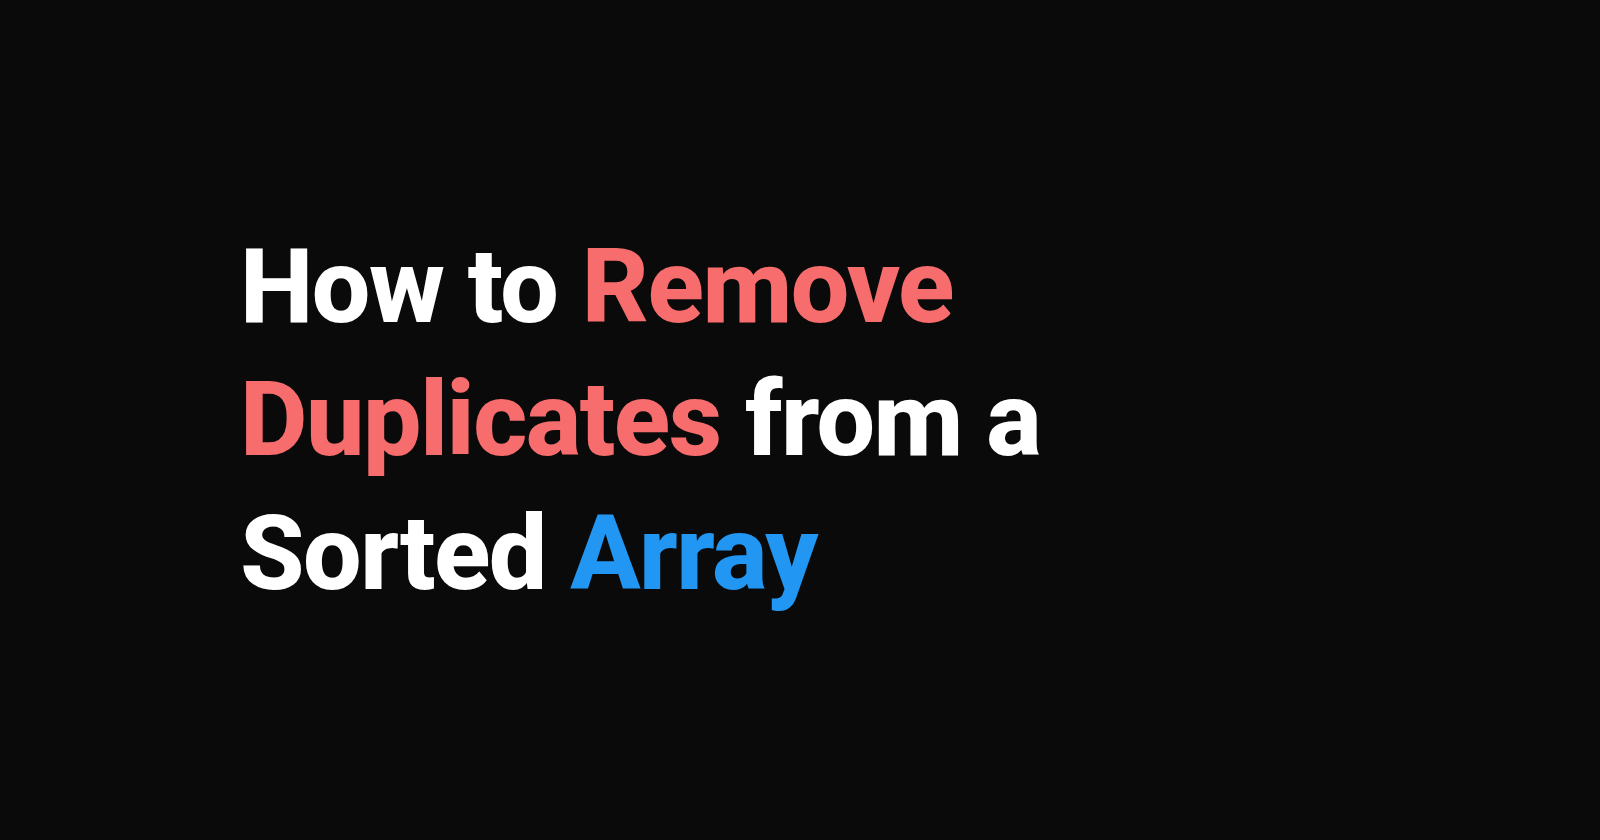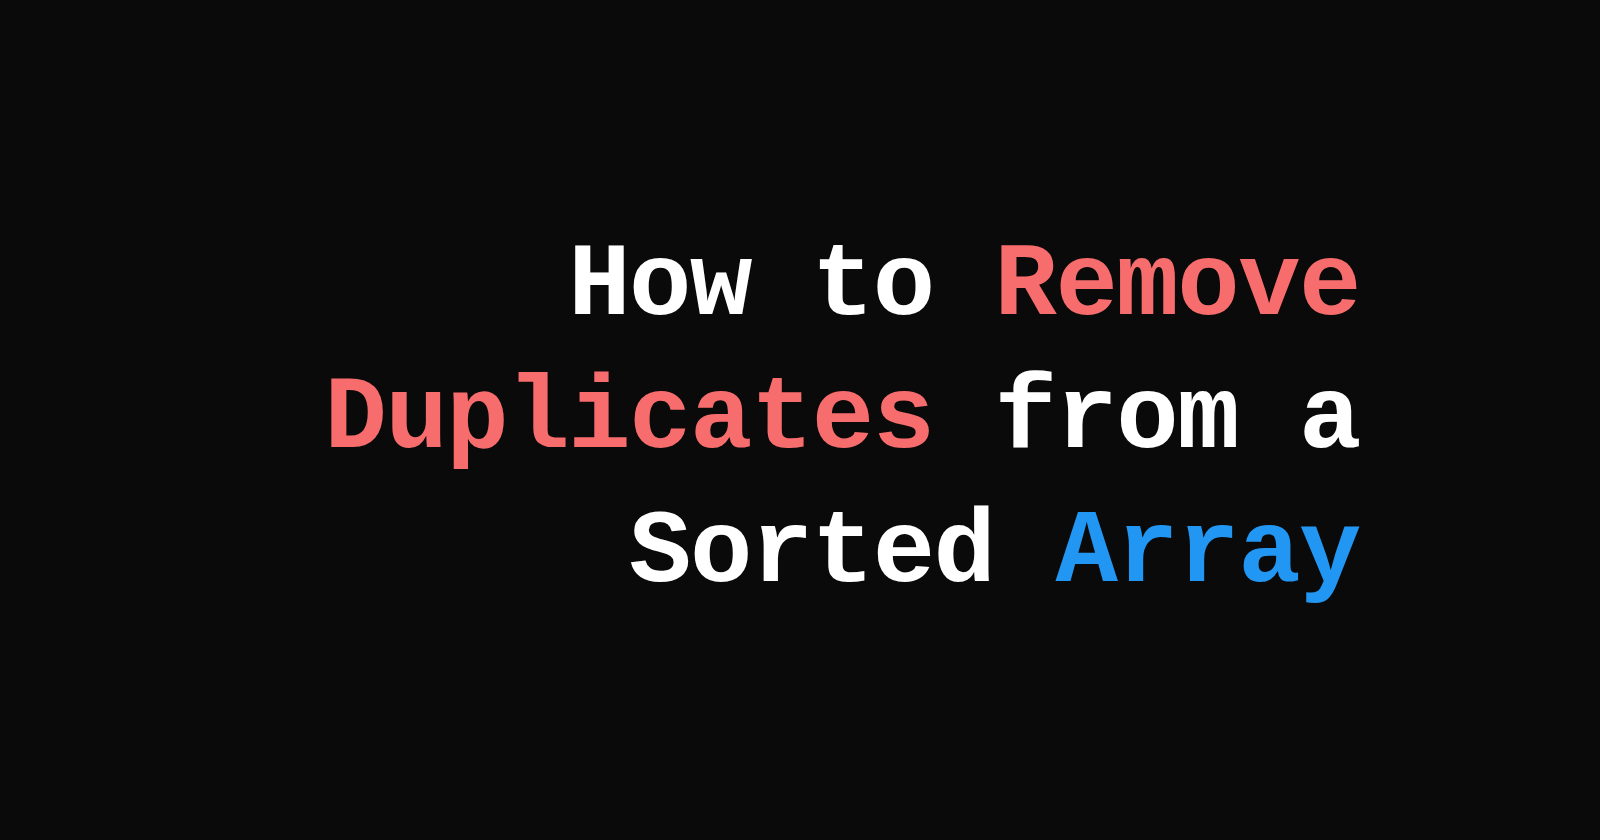--- a/index.html
+++ b/index.html
@@ -11,24 +11,23 @@
       width: 1600px;
       height: 840px;
       background-color: #0a0a0a;
       display: flex;
       align-items: center;
       justify-content: center;
       font-family: -apple-system, BlinkMacSystemFont, "Segoe UI", Roboto, "Helvetica Neue", Arial, sans-serif;
       overflow: hidden;
     }
     .title-container {
-      text-align: right;
+      text-align: left;
       max-width: 1200px;
       padding: 0 40px;
-      font-family: Liberation Mono, monospace;
     }
     .title {
       font-size: 104px;
       font-weight: 800;
       line-height: 1.28;
       letter-spacing: -1.5px;
     }
     .word-white {
       color: #ffffff;
     }

